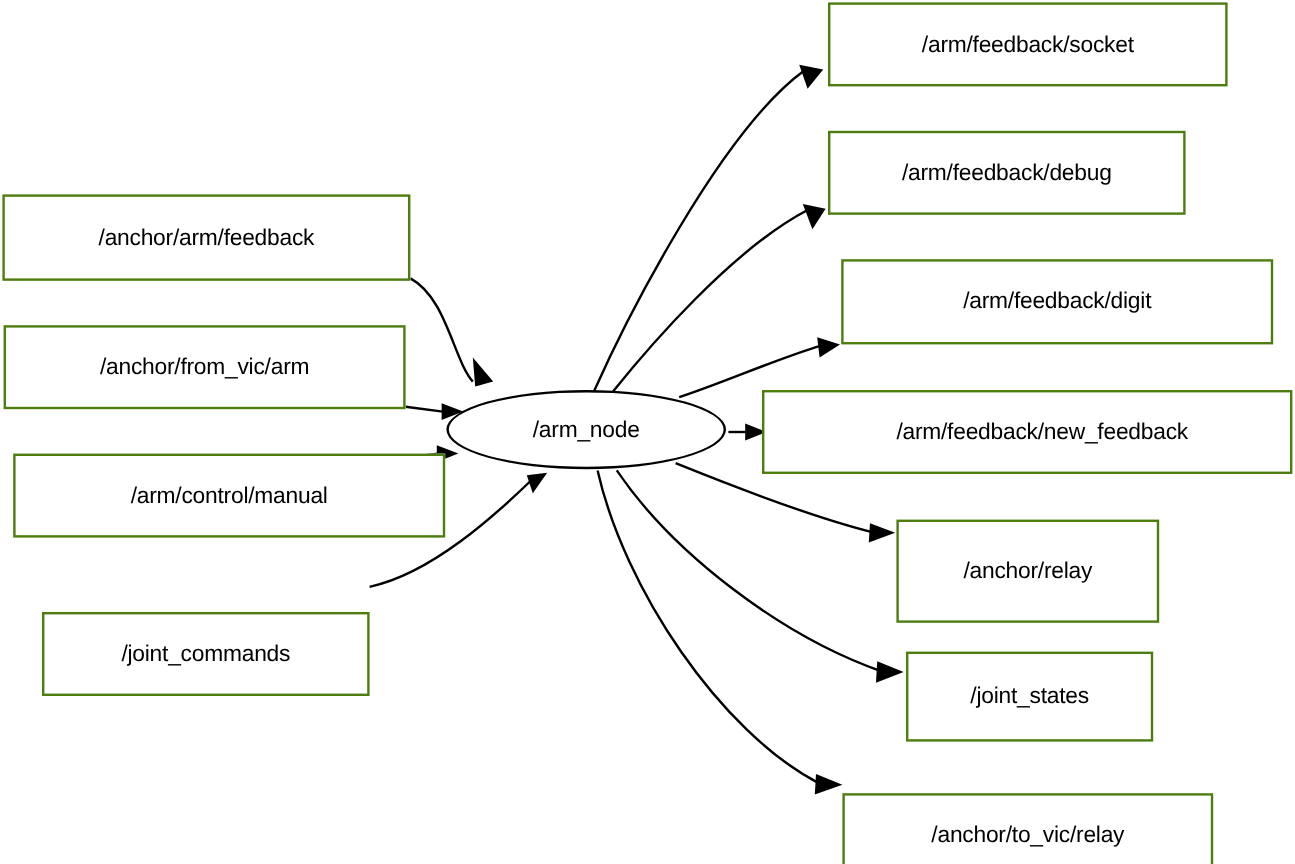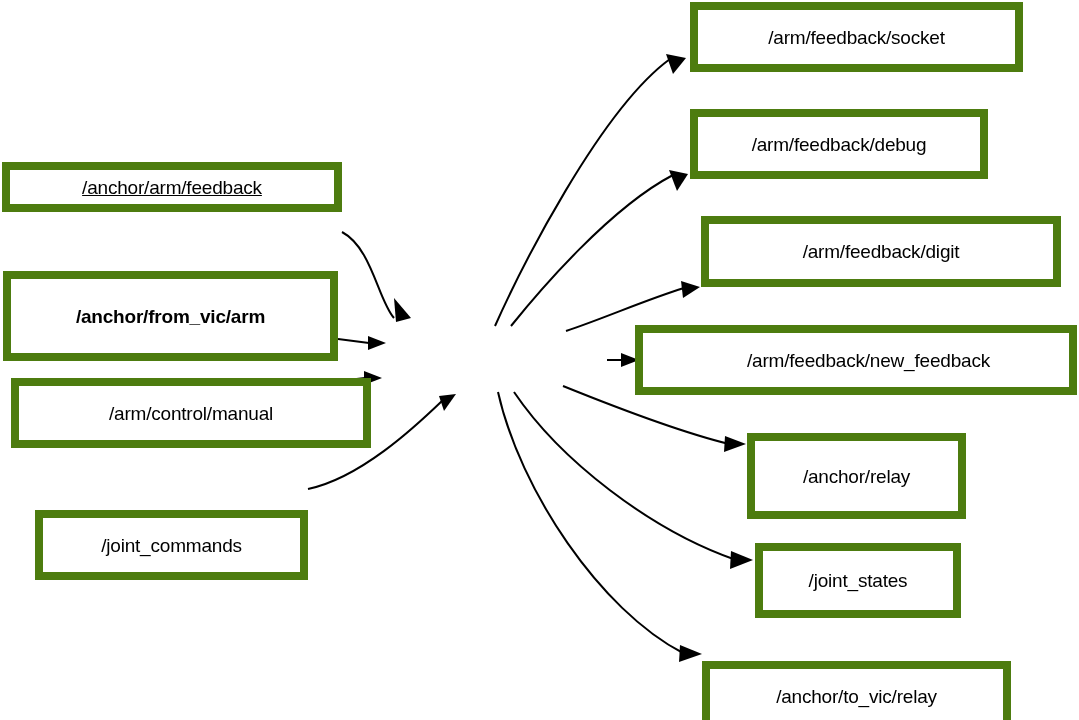--- a/index.html
+++ b/index.html
@@ -21,21 +21,21 @@
   #graph-svg {
     position: absolute;
     top: 0;
     left: 0;
     width: 1079px;
     height: 720px;
   }
   .node-box {
     position: absolute;
     box-sizing: border-box;
-    border: 8px solid #4d7c0f;
+    border: 2px solid #4d7c0f;
     background: #ffffff;
     display: flex;
     align-items: center;
     justify-content: center;
     color: #000000;
     font-family: "Liberation Sans", sans-serif;
     font-size: 19px;
     line-height: 1;
     white-space: nowrap;
     letter-spacing: -0.2px;
@@ -97,24 +97,24 @@
         <polygon class="arrow-head" points="669,170 688,174 677,191"></polygon>
         <polygon class="arrow-head" points="681,281 700,287 683,298"></polygon>
         <polygon class="arrow-head" points="621,353 639,360 621,367"></polygon>
         <polygon class="arrow-head" points="725,436 746,444 724,452"></polygon>
         <polygon class="arrow-head" points="731,551 753,560 730,569"></polygon>
         <polygon class="arrow-head" points="680,645 702,654 679,662"></polygon>
       </g>
   </svg>
 
   <div id="publisher-nodes">
-      <div class="node-box" style="left: 2px; top: 162px; width: 340px; height: 50px; text-decoration: underline;">
+      <div class="node-box" style="left: 2px; top: 162px; width: 340px; height: 72px;">
         <span>/anchor/arm/feedback</span>
       </div>
-      <div class="node-box" style="left: 3px; top: 271px; width: 335px; height: 90px; font-weight: bold;">
+      <div class="node-box" style="left: 3px; top: 271px; width: 335px; height: 70px;">
         <span>/anchor/from_vic/arm</span>
       </div>
       <div class="node-box" style="left: 11px; top: 378px; width: 360px; height: 70px;">
         <span>/arm/control/manual</span>
       </div>
       <div class="node-box" style="left: 35px; top: 510px; width: 273px; height: 70px;">
         <span>/joint_commands</span>
       </div>
     </div>
   <div id="subscriber-nodes">
@@ -134,14 +134,17 @@
         <span>/anchor/relay</span>
       </div>
       <div class="node-box" style="left: 755px; top: 543px; width: 206px; height: 75px;">
         <span>/joint_states</span>
       </div>
       <div class="node-box" style="left: 702px; top: 649px; width: 309px; height: 70px; margin-top: 12px;">
         <span>/anchor/to_vic/relay</span>
       </div>
     </div>
 
+  <div class="node-ellipse" id="center-node" style="left: 372px; top: 325px; width: 233px; height: 66px;">
+    <span>/arm_node</span>
+  </div>
 
 </div>
 
 </body></html>

